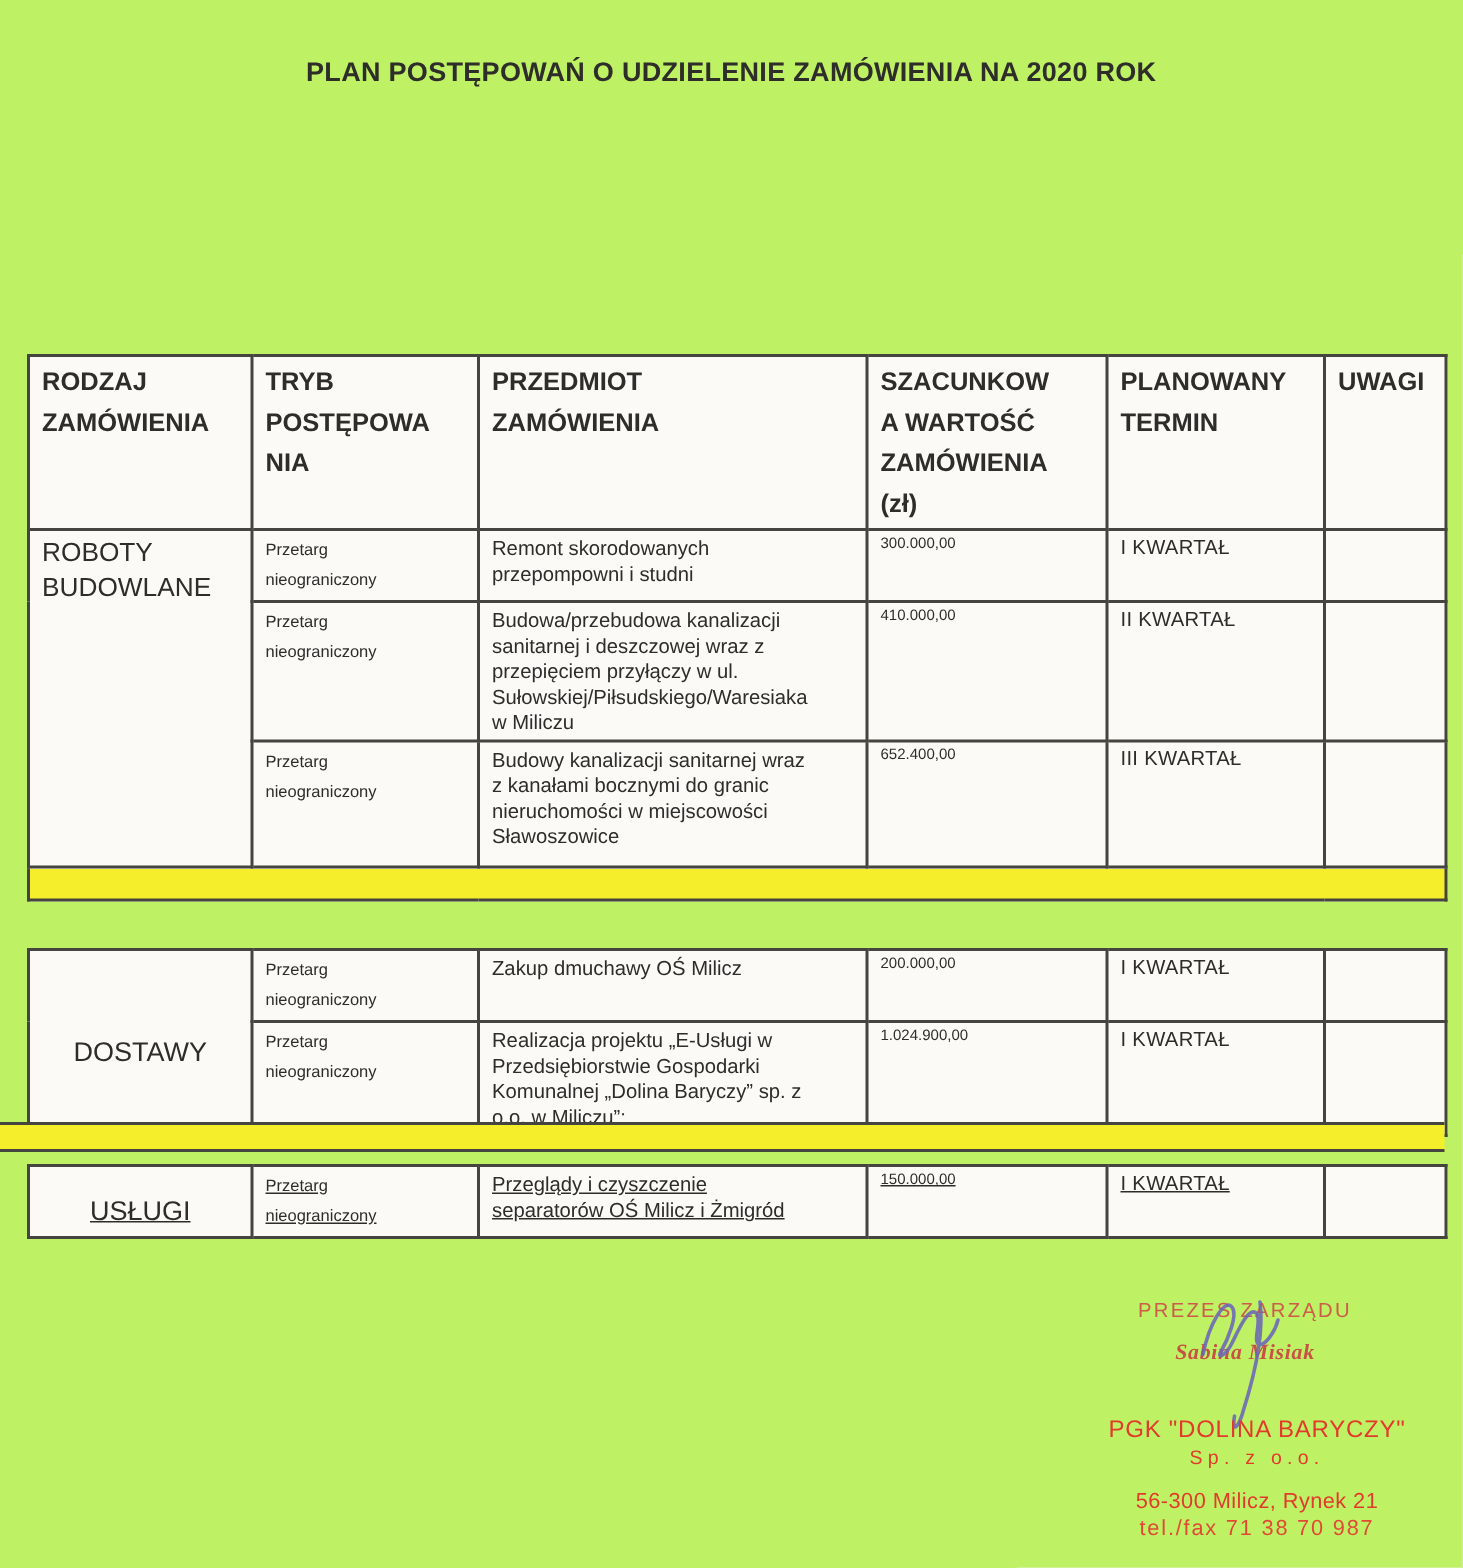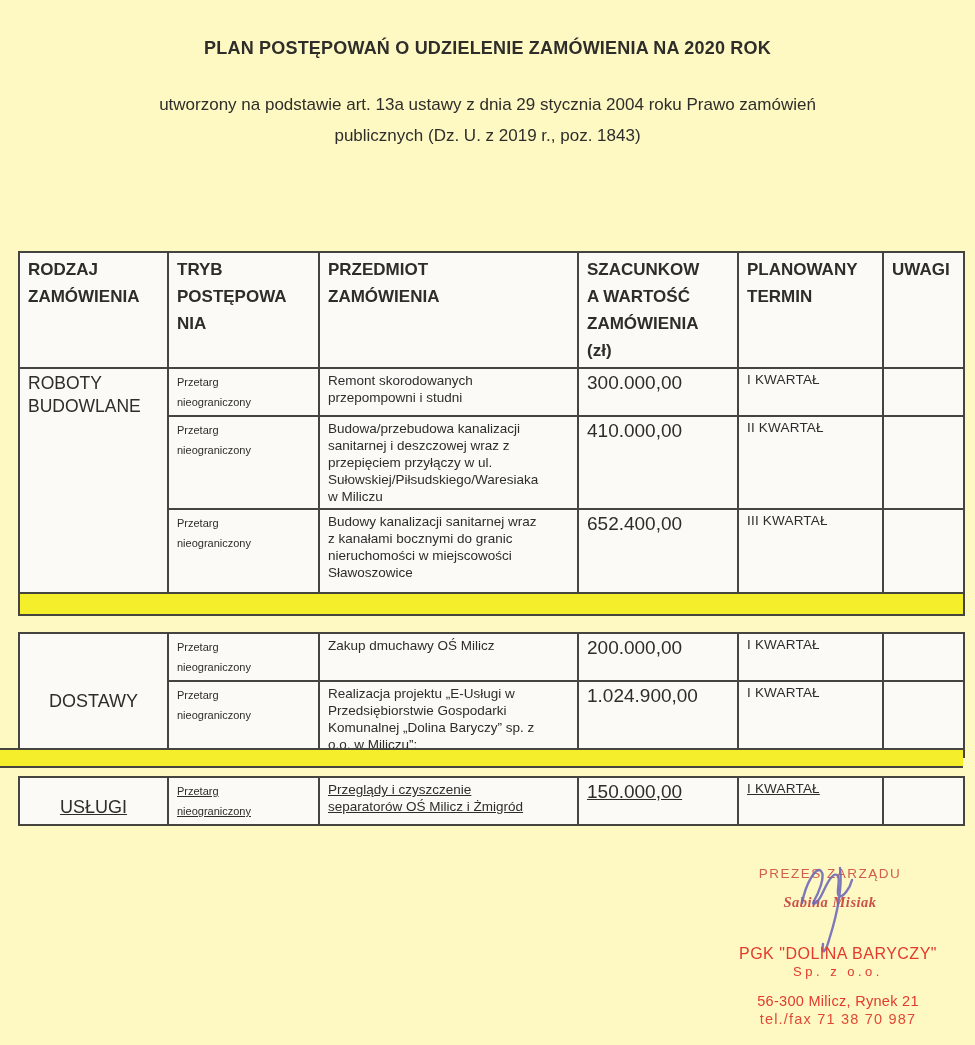--- a/index.html
+++ b/index.html
@@ -4,21 +4,21 @@
 <style>
   html,body{margin:0;padding:0;}
   body{
     width:975px;height:1045px;
     background:#efeeea;
     font-family:"Liberation Sans", sans-serif;
     color:#2e2d2a;
   }
   .page{
     position:relative;width:975px;height:1045px;
-    background:#fef9c3;
+    background:#bef264;
     overflow:hidden;
   }
   
   .doc-header{position:absolute;top:38px;left:0;width:975px;text-align:center;}
   .doc-title{font-size:18px;font-weight:bold;letter-spacing:.2px;margin:0 0 30px 0;}
   .doc-subtitle{font-size:17px;font-weight:normal;margin:0 0 23px 0;}
   .doc-legal{font-size:17px;line-height:31px;margin:0;white-space:pre-line;}
   
   table.plan{
     position:absolute;left:18px;width:945px;
@@ -34,24 +34,24 @@
   th.hcell{
     font-size:17px;font-weight:bold;line-height:27px;
     text-align:left;white-space:pre-line;padding-top:5px;
   }
   td.cat{
     font-size:17.5px;line-height:23px;white-space:pre-line;padding-top:6px;
   }
   td.cat.center{text-align:center;vertical-align:middle;padding-top:16px;font-size:18px;}
   td.tryb{font-size:11px;line-height:20px;white-space:pre-line;padding-top:5px;}
   td.item{font-size:13.5px;line-height:17px;white-space:pre-line;padding-top:4px;margin-top:24px;}
-  td.val{font-size:19px;padding-top:5px;}
+  td.val{font-size:10px;padding-top:5px;}
   td.term{font-size:13.5px;padding-top:6px;letter-spacing:.2px;}
   tr.hl td{background:#f5ef2b;padding:0;}
-  #t1{top:251px;}
+  #t1{top:236px;}
   #t2{top:632px;}
   #t3{top:776px;text-decoration:underline;}
   tr.rh-head{height:116px;}
   tr.rh-42{height:42px;}
   tr.rh-90{height:88px;}
   tr.rh-86{height:84px;}
   tr.rh-hl{height:22px;}
   tr.rh-44{height:44px;}
   tr.rh-70{height:66px;}
   tr.rh-39{height:38px;}
@@ -83,22 +83,20 @@
   .stamp-co .co-tel{font-size:14.5px;letter-spacing:1.2px;line-height:18px;color:#e04a35;}
   svg.sig{position:absolute;left:788px;top:853px;pointer-events:none;}
 </style>
 </head>
 <body>
 
 <div class="page">
 
   <div class="doc-header">
     <h1 class="doc-title">PLAN POSTĘPOWAŃ O UDZIELENIE ZAMÓWIENIA NA 2020 ROK</h1>
-    <p class="doc-legal">utworzony na podstawie art. 13a ustawy z dnia 29 stycznia 2004 roku Prawo zamówień
-publicznych (Dz. U. z 2019 r., poz. 1843)</p>
   </div>
 
   <table class="plan" id="t1">
     <colgroup>
       <col style="width:149px">
         <col style="width:151px">
         <col style="width:259px">
       <col style="width:160px">
         <col style="width:145px">
         <col style="width:81px">

